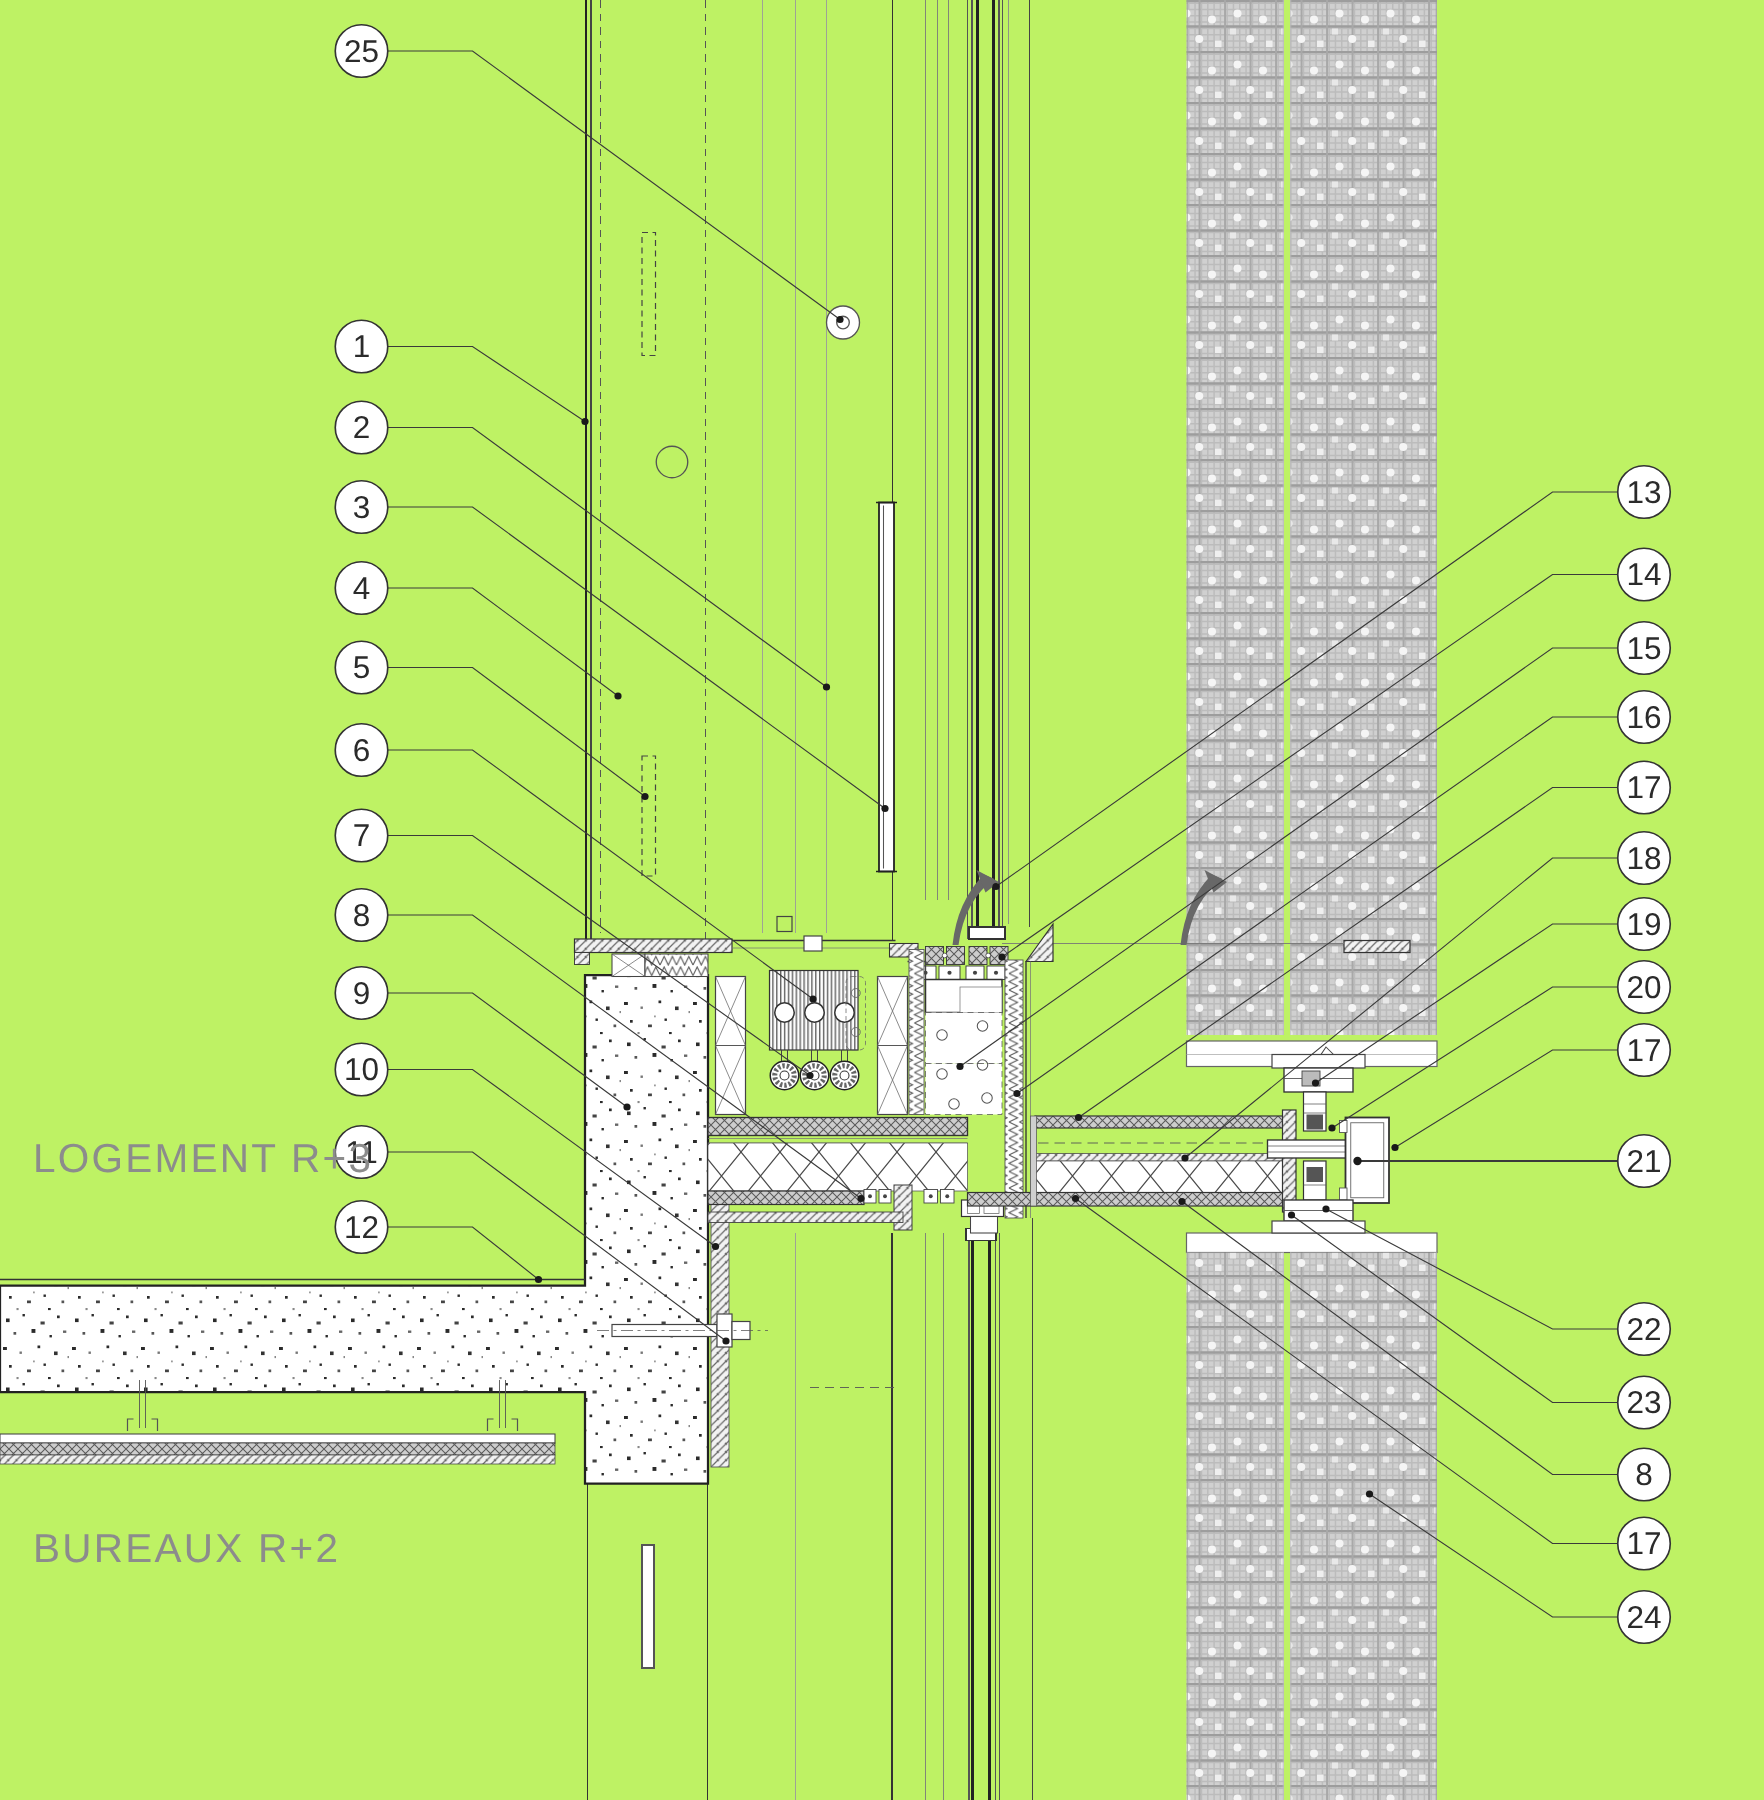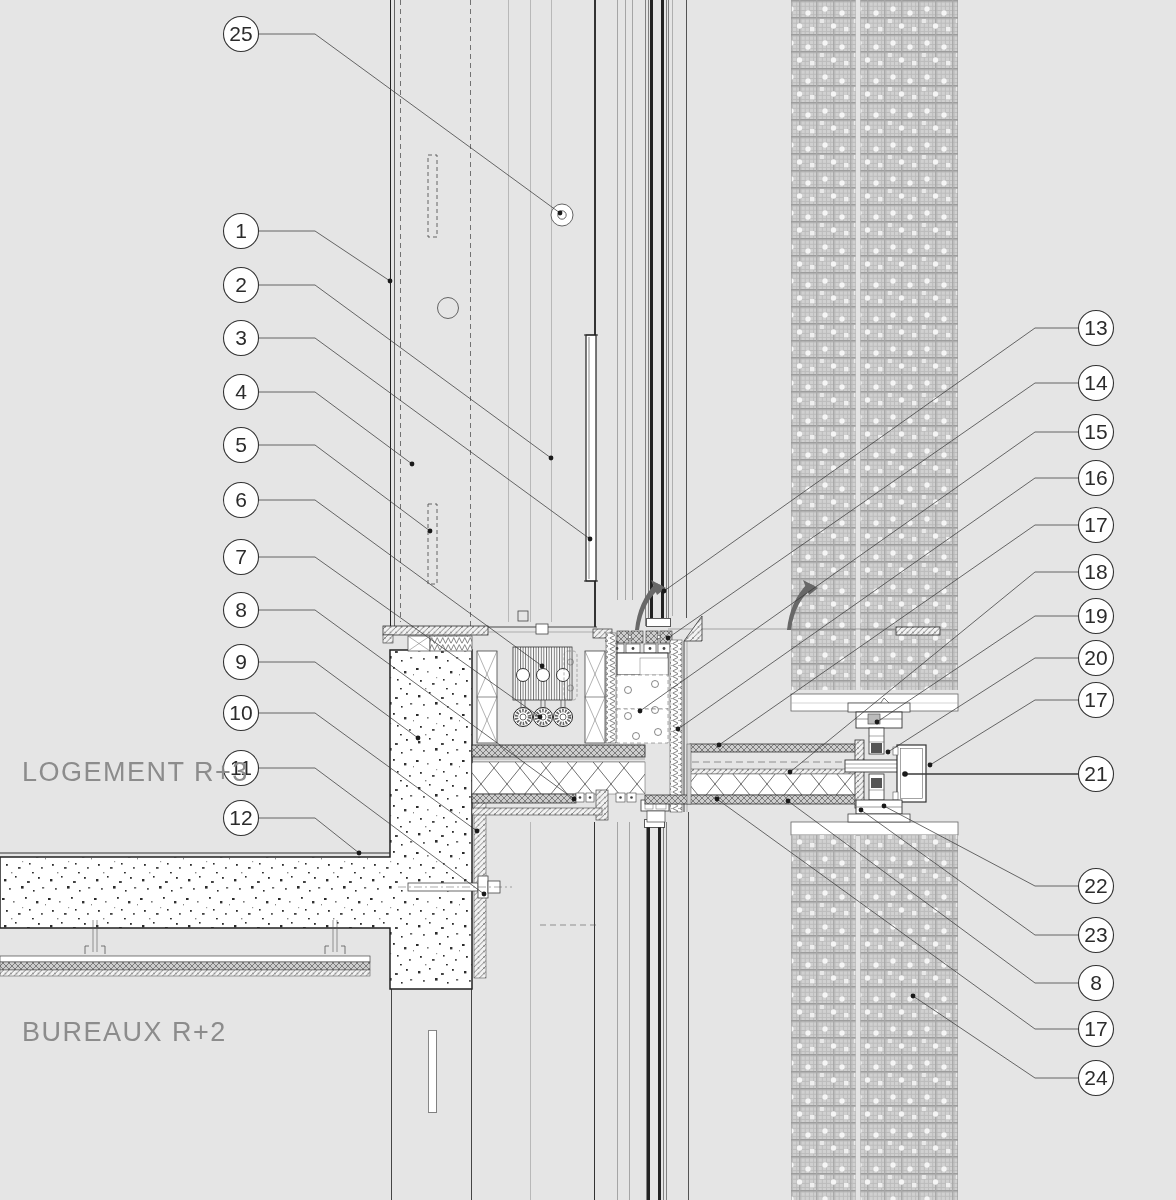--- a/index.html
+++ b/index.html
@@ -1,16 +1,16 @@
 <!DOCTYPE html>
 <html><head>
 <meta charset="utf-8">
 <style>
   html,body{margin:0;padding:0;background:#ffffff;}
-  .page{width:1176px;height:1200px;position:relative;background:#e5e5e5;overflow:hidden;}
+  .page{width:1176px;height:1200px;position:relative;background:#bef264;overflow:hidden;}
   svg{display:block;font-family:"Liberation Sans", sans-serif;}
   text{font-family:"Liberation Sans", sans-serif;}
   .callout-num{font-size:21px;fill:#2b2b2b;}
   .room-label{font-size:27px;fill:#8c8c8c;letter-spacing:1.5px;}
 </style>
 </head>
 <body>
 
 <div class="page">
 <svg width="1176" height="1200" viewBox="0 0 1176 1200">

